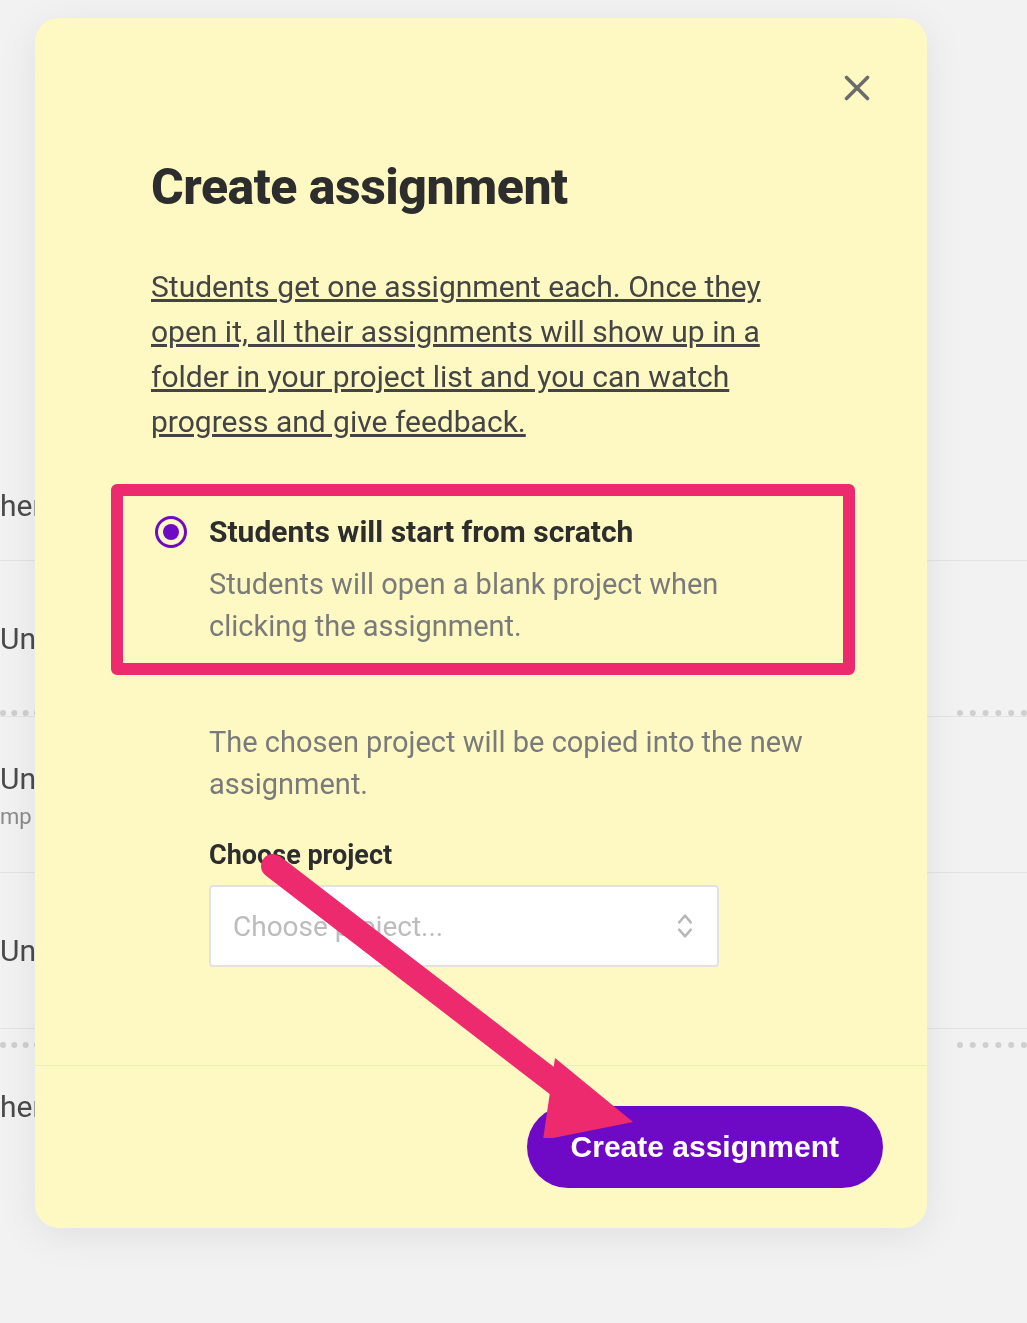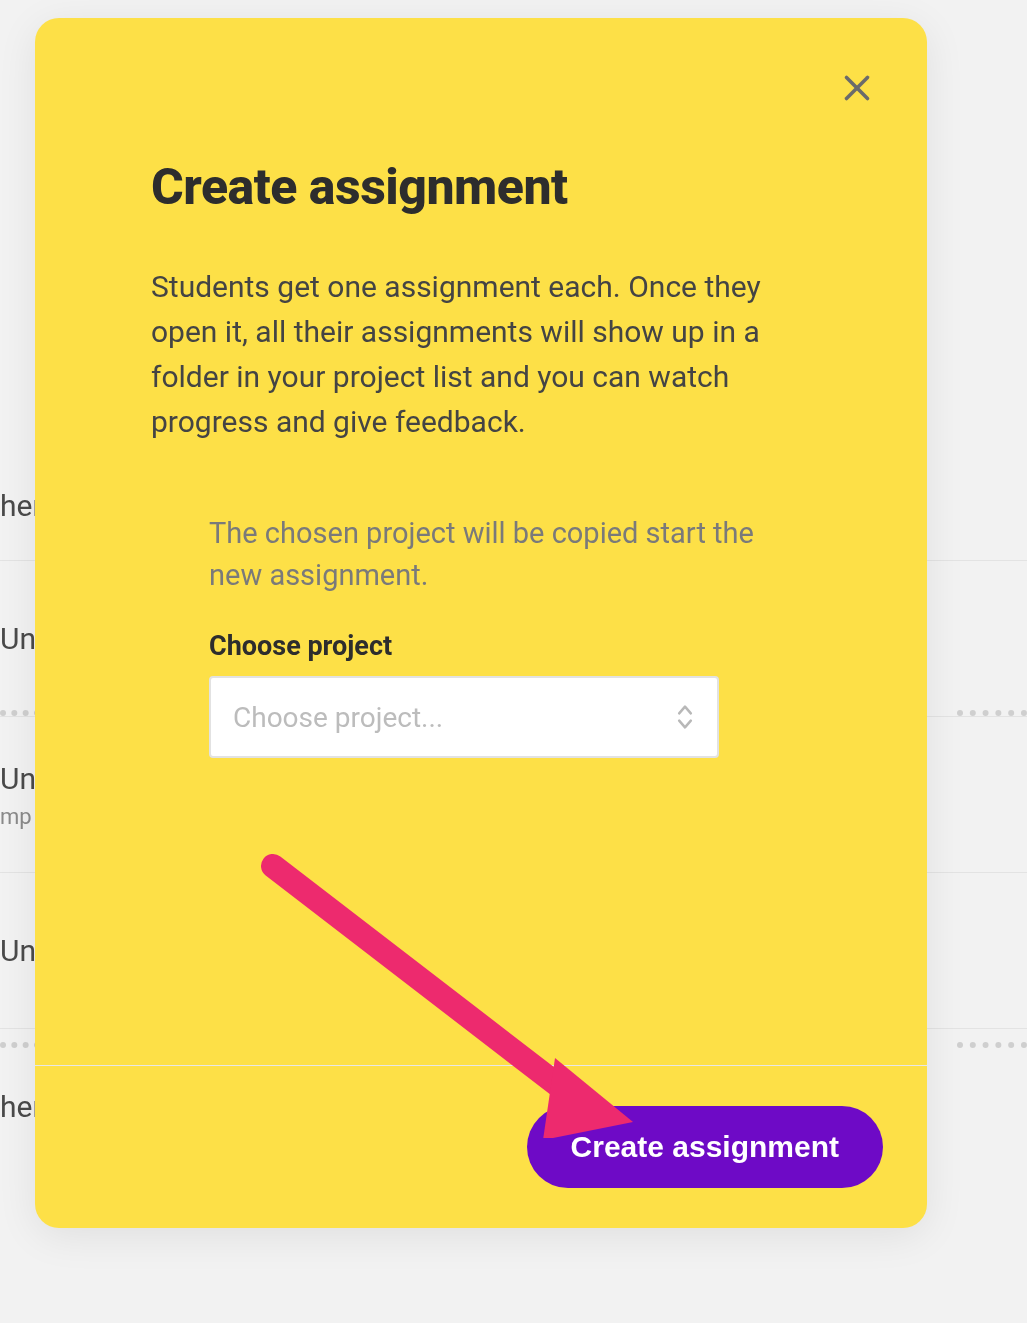--- a/index.html
+++ b/index.html
@@ -77,21 +77,21 @@
       border-top: 6px dotted #cfcfcf;
     }
 
     
     .modal {
       position: absolute;
       left: 35px;
       top: 18px;
       width: 892px;
       height: 1210px;
-      background: #fde047;
+      background: #fef9c3;
       border-radius: 24px;
       box-shadow: 0 8px 40px rgba(0,0,0,0.08);
       display: flex;
       flex-direction: column;
     }
     .modal-close {
       position: absolute;
       top: 48px;
       right: 48px;
       width: 44px;
@@ -117,20 +117,21 @@
       font-weight: 800;
       color: #2d2d2d;
       letter-spacing: -0.5px;
       margin-bottom: 48px;
     }
     .modal-desc {
       font-size: 30px;
       line-height: 1.5;
       color: #444;
       margin-bottom: 40px;
+      text-decoration: underline;
     }
 
     
     .option-wrap {
       margin-left: -40px;
       margin-right: -40px;
     }
     .option {
       padding: 28px 44px 28px 44px;
       border-radius: 6px;
@@ -275,23 +276,30 @@
       <line x1="19" y1="5" x2="5" y2="19"></line>
     </svg>
   </button>
 
   <div class="modal-body">
     <h1 class="modal-title">Create assignment</h1>
     <p class="modal-desc">Students get one assignment each. Once they open it, all their assignments will show up in a folder in your project list and you can watch progress and give feedback.</p>
 
     <div class="option-wrap">
 
+      <div class="option highlighted">
+        <div class="opt-head">
+          <span class="radio checked"></span>
+          <span class="opt-title">Students will start from scratch</span>
+        </div>
+        <p class="opt-desc">Students will open a blank project when clicking the assignment.</p>
+      </div>
 
       <div class="option">
-        <p class="opt-desc">The chosen project will be copied start the new assignment.</p>
+        <p class="opt-desc">The chosen project will be copied into the new assignment.</p>
 
         <div class="field-label">Choose project</div>
         <div class="select">
           <span class="placeholder">Choose project...</span>
           <span class="chev">
             <svg viewBox="0 0 24 14">
                 <path d="M5 11 L12 3 L19 11" fill="none" stroke="currentColor" stroke-width="3" stroke-linecap="round" stroke-linejoin="round"></path>
               </svg>
             <svg viewBox="0 0 24 14">
                 <path d="M5 3 L12 11 L19 3" fill="none" stroke="currentColor" stroke-width="3" stroke-linecap="round" stroke-linejoin="round"></path>

